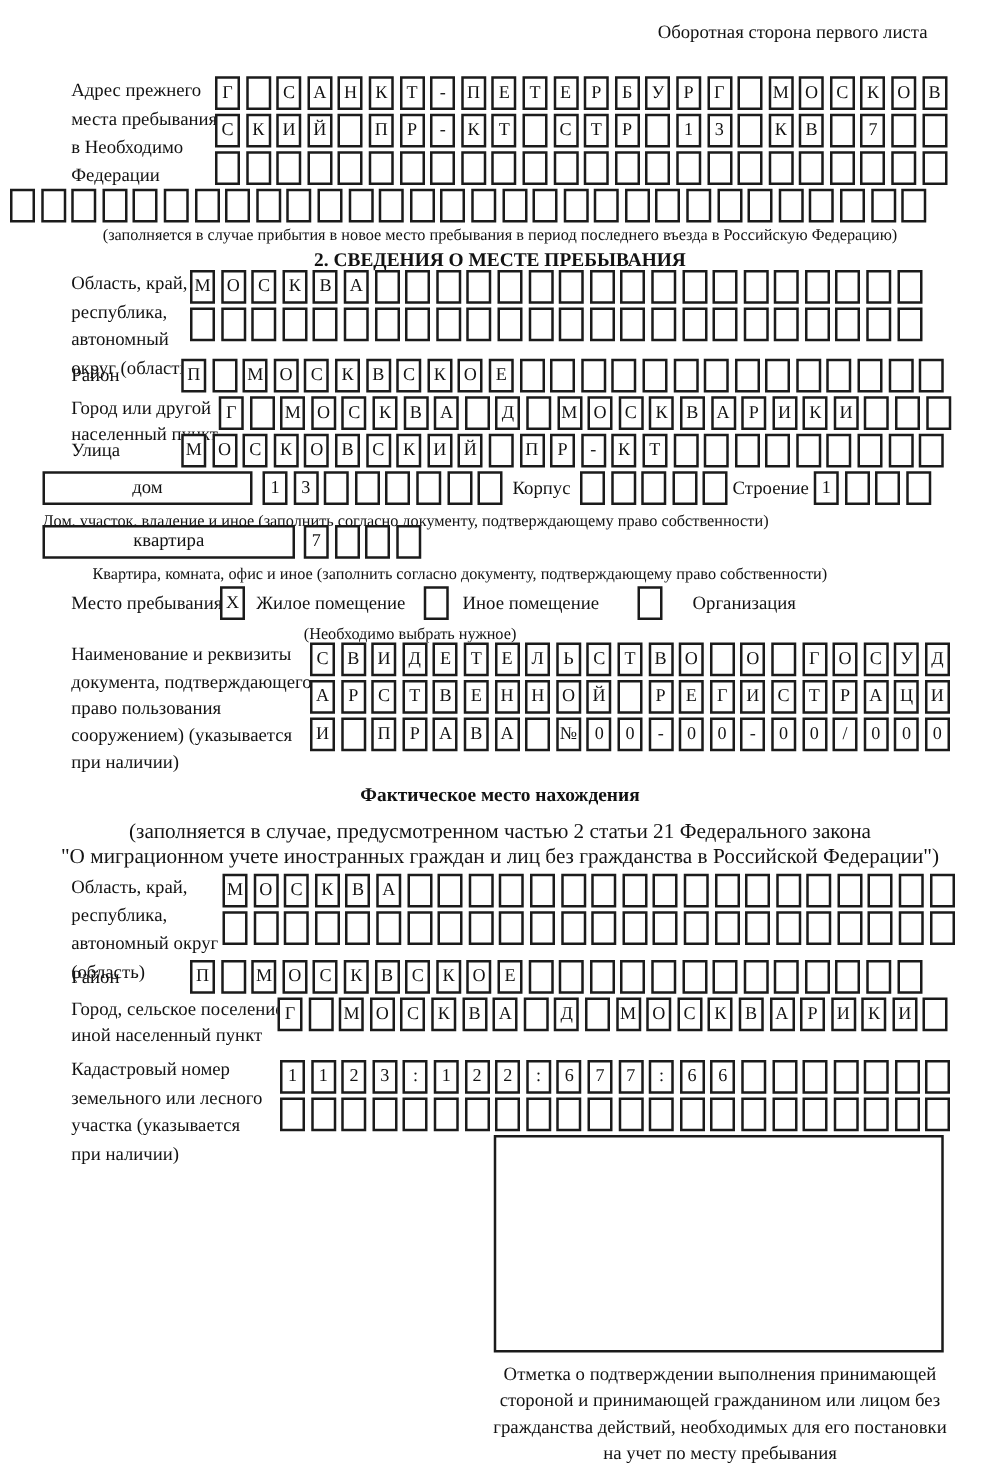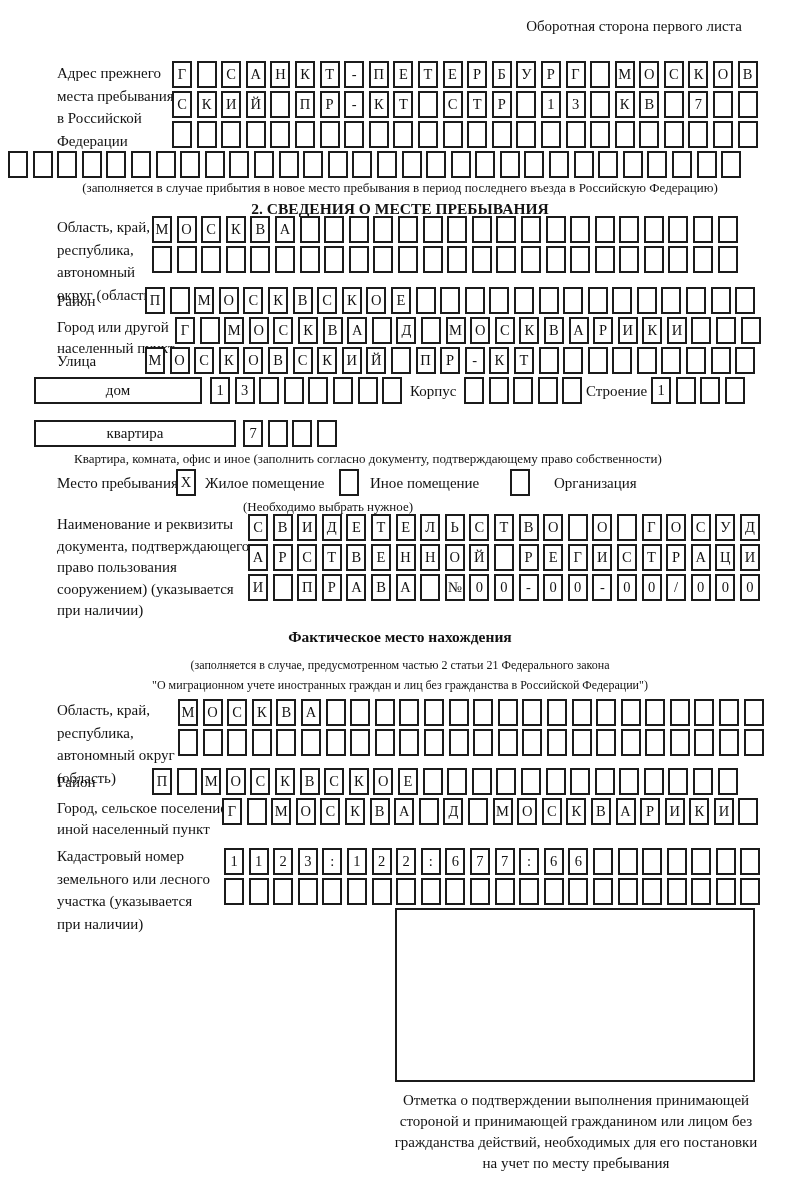--- a/index.html
+++ b/index.html
@@ -18,39 +18,39 @@
   .boxes { display:flex; gap:4.6px; }
   .cell {
     flex:none; width:20px; height:27px;
     border:2px solid #1b1b1b; background:#fff;
     display:flex; align-items:center; justify-content:center;
     font-size:14.5px; line-height:1;
   }
   .caption { font-size:13px; white-space:nowrap; }
   .center { left:0; width:100%; text-align:center; }
   .title { font-weight:bold; font-size:15.5px; }
-  .subtitle { font-size:12px; line-height:20px; text-align:center; }
+  .subtitle { font-size:17px; line-height:20px; text-align:center; }
   .rect {
     border:2px solid #1b1b1b; height:27px; background:#fff;
     display:flex; align-items:center; justify-content:center; font-size:15px;
   }
   .bigbox { border:2px solid #1b1b1b; background:#fff; }
   .stamp { font-size:15px; line-height:21px; text-align:center; }
 </style>
 </head>
 <body>
 
 <div class="page">
 
   <div class="abs corner" style="top:18px; right:58px;">Оборотная сторона первого листа</div>
 
   <div class="abs label" style="left:57px; top:62px;">
       <div>Адрес прежнего</div>
       <div>места пребывания</div>
-      <div>в Российской</div>
+      <div>в Необходимо</div>
       <div>Федерации</div>
     </div>
   <div class="abs boxes" style="left:172px; top:61px;">
       <span class="cell">Г</span>
       <span class="cell"></span>
       <span class="cell">С</span>
       <span class="cell">А</span>
       <span class="cell">Н</span>
       <span class="cell">К</span>
       <span class="cell">Т</span>
@@ -327,20 +327,21 @@
       <span class="cell"></span>
       <span class="cell"></span>
     </div>
   <div class="abs label" style="left:586px; top:380px;">Строение</div>
   <div class="abs boxes" style="left:651px; top:377px;">
       <span class="cell">1</span>
       <span class="cell"></span>
       <span class="cell"></span>
       <span class="cell"></span>
     </div>
+  <div class="abs caption" style="left:34px; top:409px;">Дом, участок, владение и иное (заполнить согласно документу, подтверждающему право собственности)</div>
 
   <div class="abs rect" style="left:34px; top:420px; width:202px;">квартира</div>
   <div class="abs boxes" style="left:243px; top:420px;">
       <span class="cell">7</span>
       <span class="cell"></span>
       <span class="cell"></span>
       <span class="cell"></span>
     </div>
   <div class="abs caption" style="left:34px; top:451px;margin-left:40px;">Квартира, комната, офис и иное (заполнить согласно документу, подтверждающему право собственности)</div>
 

